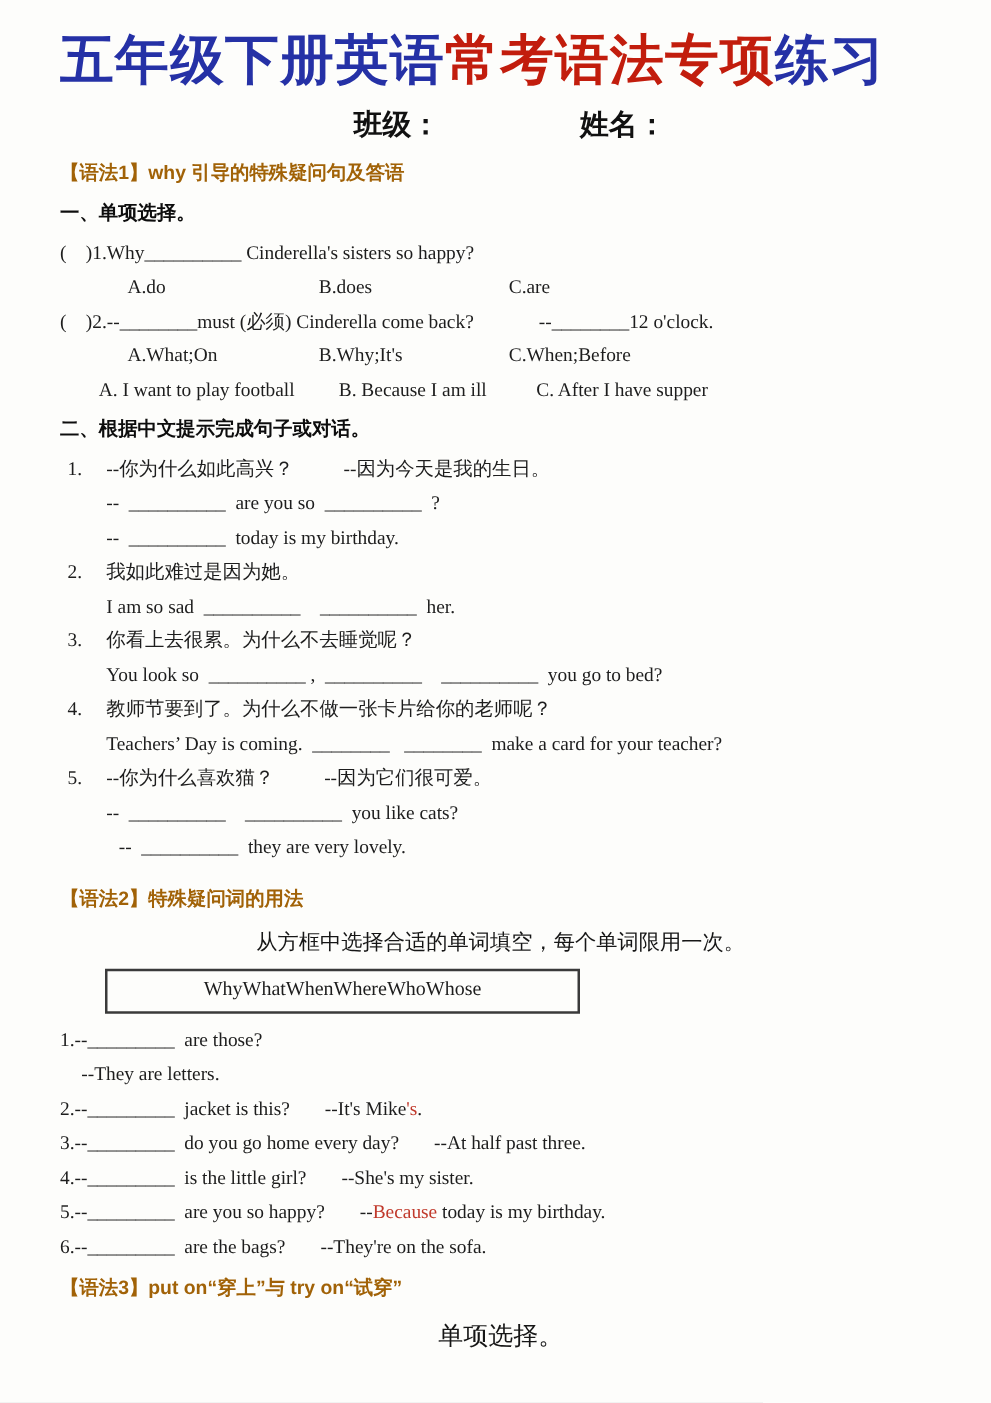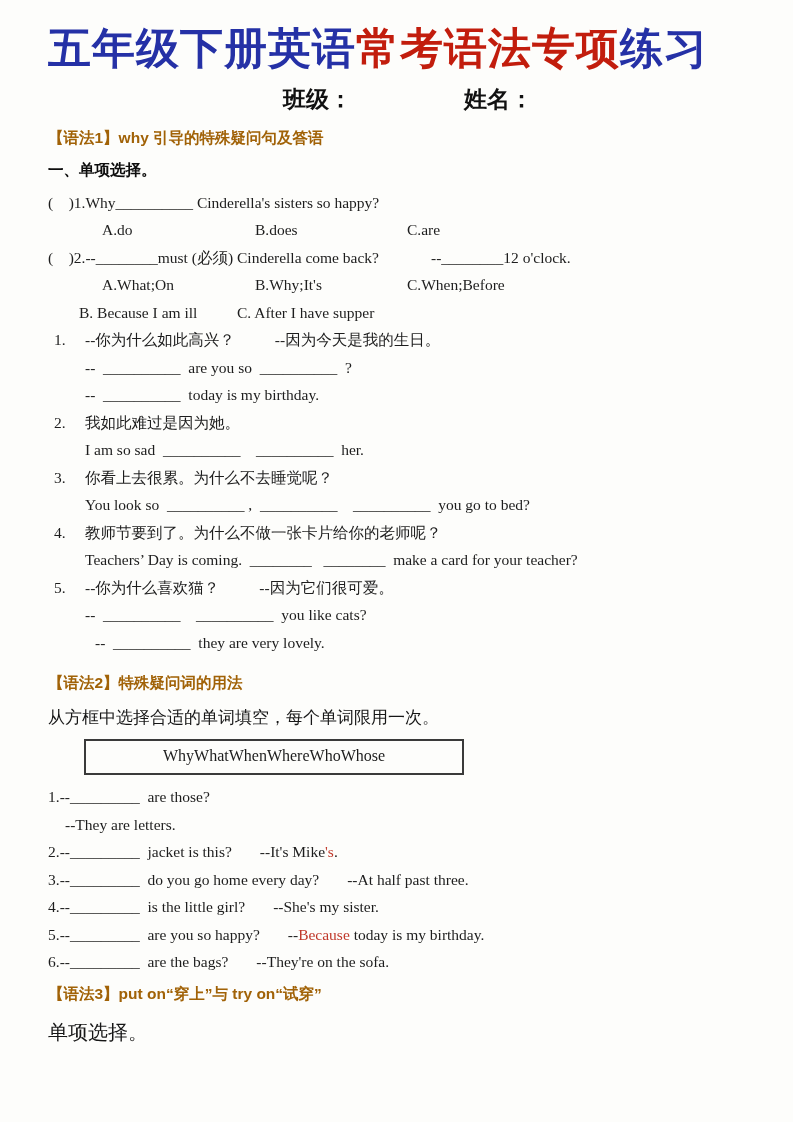--- a/index.html
+++ b/index.html
@@ -51,21 +51,22 @@
     font-weight:700;
     font-size:15.5px;
     color:#0d0d0d;
     margin:11px 0 12px;
   }
   .instr{
     font-family:"Liberation Sans","DejaVu Sans",sans-serif;
     font-weight:400;
     font-size:17px;
     color:#161616;
-    margin:12px 0 10px;
+    margin:12px 12px 10px;
+    text-align:center;
   }
   .instr.small{font-size:20px;margin-top:14px;}
   
   .line{
     font-size:15.5px;
     line-height:19px;
     margin:0 0 8.5px;
     white-space:pre-wrap;
   }
   .zh-gap{margin-left:40px;}
@@ -139,24 +140,26 @@
     </div>
 
     <div class="line"><span>(    )2.--________must (必须) Cinderella come back?</span><span class="q-ans2">--________12 o'clock.</span></div>
     <div class="optrow">
       <span class="o1">A.What;On</span>
       <span class="o2">B.Why;It's</span>
       <span class="o3">C.When;Before</span>
     </div>
 
     <div class="optrow wide">
+      <span class="o1">A. I want to play football</span>
       <span class="o2">B. Because I am ill</span>
       <span class="o3">C. After I have supper</span>
     </div>
 
+    <div class="p-head">二、根据中文提示完成句子或对话。</div>
 
     <div class="itm">
       <span class="num">1.</span>
       <div class="bd">
         <div class="line"><span>--你为什么如此高兴？</span><span class="zh-gap">--因为今天是我的生日。</span></div>
         <div class="line">--  __________  are you so  __________  ?</div>
         <div class="line">--  __________  today is my birthday.</div>
       </div>
     </div>
 

